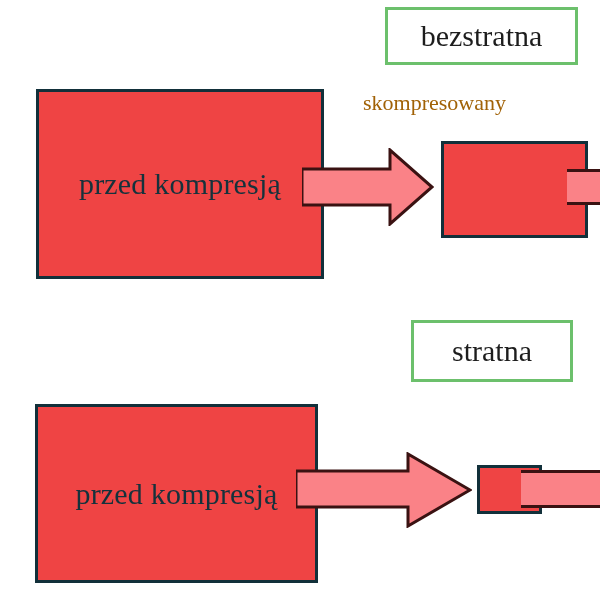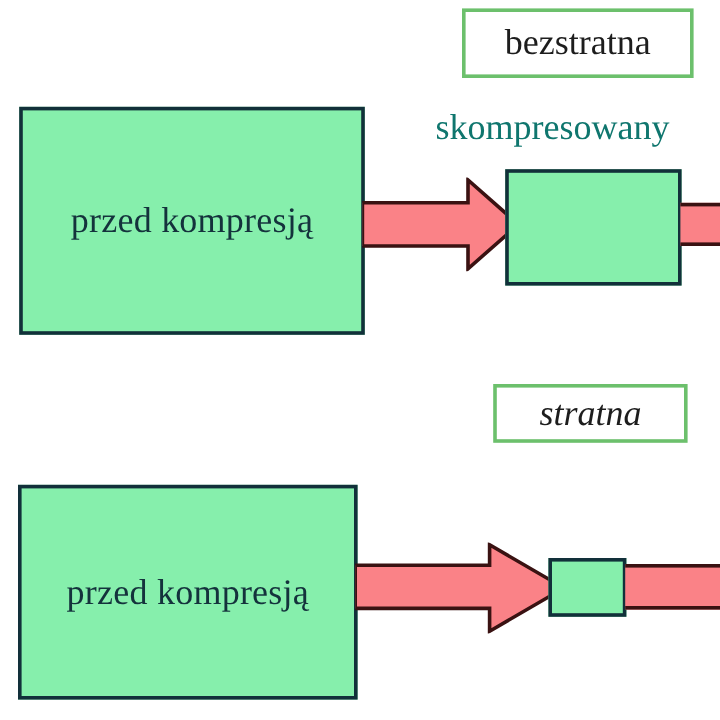--- a/index.html
+++ b/index.html
@@ -18,25 +18,26 @@
     width: 600px;
     height: 600px;
     background: #ffffff;
     overflow: hidden;
   }
 
   
   .abs { position: absolute; box-sizing: border-box; text-align: right; }
 
   .cyan-box {
-    background: #86efac;
+    background: #ef4444;
     border: 3px solid #12303a;
     display: flex;
     align-items: center;
     justify-content: center;
+    margin-left: 20px;
   }
   .cyan-box .box-label {
     font-size: 30px;
     color: #14323c;
     line-height: 1;
     white-space: nowrap;
     letter-spacing: 0.2px;
   }
 
   .green-box {
@@ -47,22 +48,22 @@
     justify-content: center;
   }
   .green-box .tag-label {
     font-size: 30px;
     color: #1d1d1d;
     line-height: 1;
     white-space: nowrap;
   }
 
   .caption {
-    font-size: 30px;
-    color: #0f766e;
+    font-size: 22px;
+    color: #a16207;
     line-height: 1;
     white-space: nowrap;
   }
 
   .arrow-svg { display: block; }
   .shaft {
     background: #fa8287;
     border-top: 3px solid #3a1212;
     border-bottom: 3px solid #3a1212;
   }
@@ -87,21 +88,21 @@
       <polygon points="0,21 88,21 88,2 130,39 88,76 88,57 0,57" fill="#fa8287" stroke="#3a1212" stroke-width="3" stroke-linejoin="miter"></polygon>
     </svg>
   </div>
 
   <div class="abs cyan-box" style="left:421px; top:141px; width:147px; height:97px;">
     <span class="box-label"></span>
   </div>
 
   <div class="abs shaft" style="left:567px; top:169px; width:33px; height:36px;"></div>
 
-  <div class="abs green-box" style="left:411px; top:320px; width:162px; height:49px;font-style:italic;">
+  <div class="abs green-box" style="left:411px; top:320px; width:162px; height:62px;">
     <span class="tag-label">stratna</span>
   </div>
 
 
   <div class="abs cyan-box" style="left:15px; top:404px; width:283px; height:179px;">
     <span class="box-label">przed kompresją</span>
   </div>
 
   <div class="abs" style="left:296px; top:452px; width:176px; height:76px;">
     <svg class="arrow-svg" width="176" height="76" viewBox="0 0 176 76">

